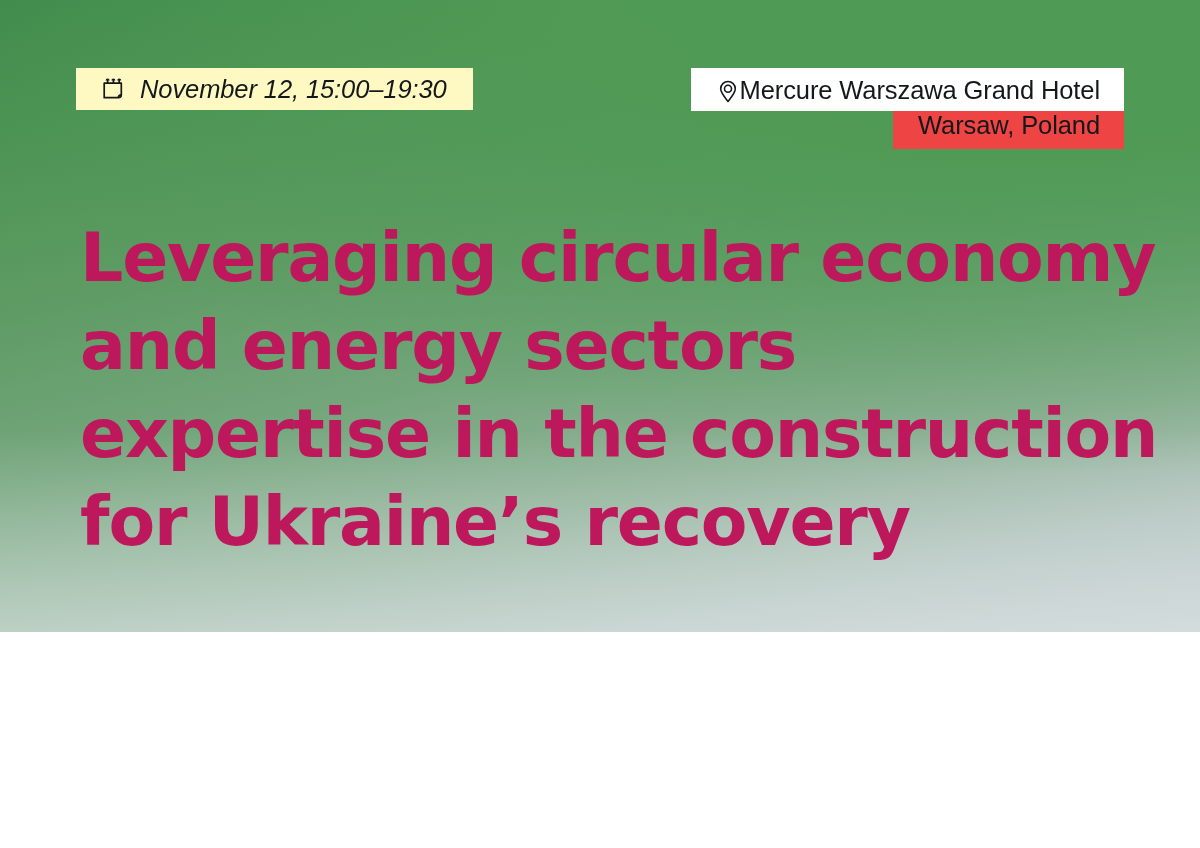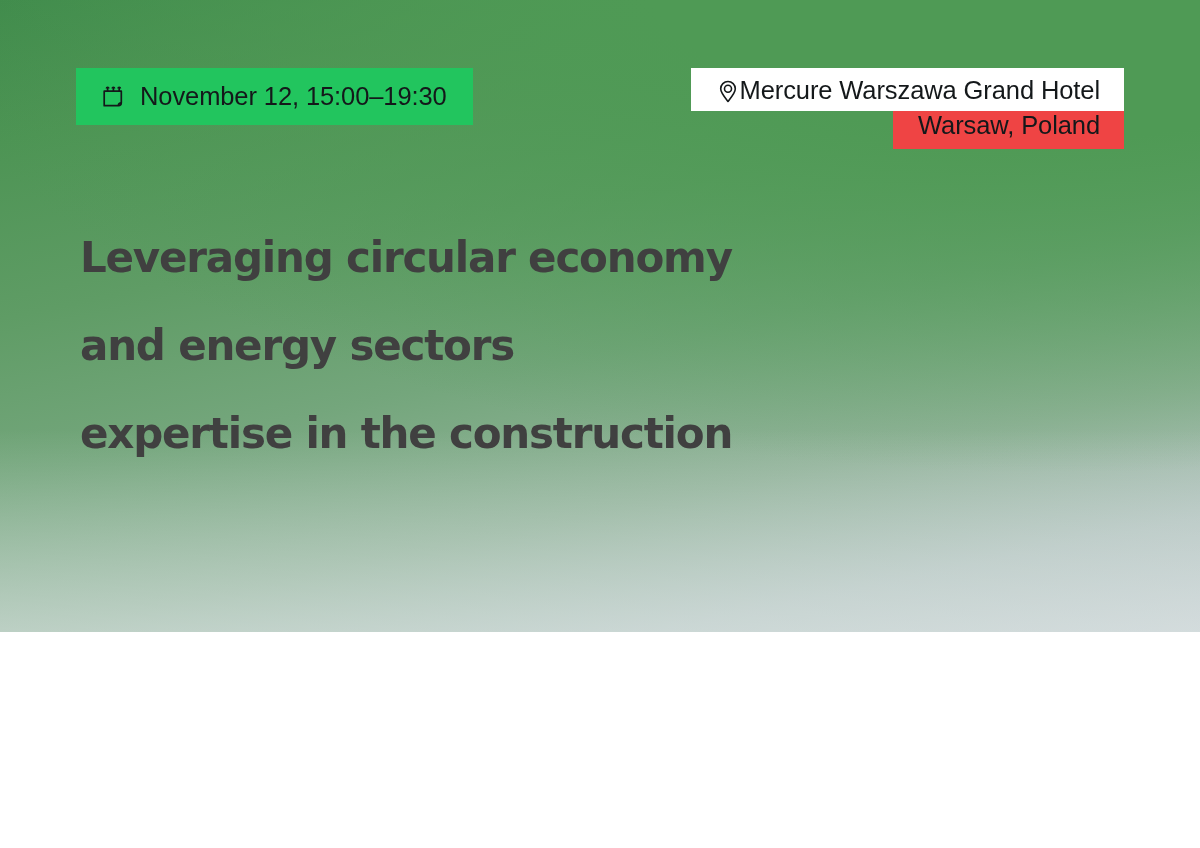--- a/index.html
+++ b/index.html
@@ -33,26 +33,27 @@
   
   .chips {
     position:absolute;
     left:76px; top:68px;
     width:1048px;
     display:flex;
     justify-content:space-between;
     align-items:flex-start;
   }
   .chip-date {
-    background:#22c55e;
+    background:#fef9c3;
     display:flex;
     align-items:center;
     gap:13px;
     padding:9px 26px 9px 25px;
-    height:57px;
+    height:42px;
+    font-style:italic;
   }
   .chip-loc {
     display:flex;
     flex-direction:column;
     align-items:flex-end;
   }
   .chip-loc-row1 {
     background:#ffffff;
     display:flex;
     align-items:center;
@@ -74,24 +75,24 @@
   }
   .chip-icon { flex:0 0 auto; display:block; line-height:0; }
 
   
   .headline {
     position:absolute;
     left:80px; top:214px;
     width:1060px;
   }
   .headline-line {
-    color:#404040;
+    color:#be185d;
     font-family:"DejaVu Sans", sans-serif;
     font-weight:bold;
-    font-size:42px;
+    font-size:68px;
     line-height:88px;
     letter-spacing:-1.2px;
     white-space:nowrap;
   }
 
   
   .footer {
     position:absolute;
     left:0; top:632px;
     width:1200px; height:216px;
@@ -131,20 +132,21 @@
       <div class="chip-loc-row2">
         <span class="chip-text">Warsaw, Poland</span>
       </div>
     </div>
   </div>
 
   <div class="headline">
     <div class="headline-line">Leveraging circular economy</div>
     <div class="headline-line">and energy sectors</div>
     <div class="headline-line">expertise in the construction</div>
+    <div class="headline-line">for Ukraine’s recovery</div>
   </div>
 </div>
 
 <div class="footer">
 
   
   
   
 
   

